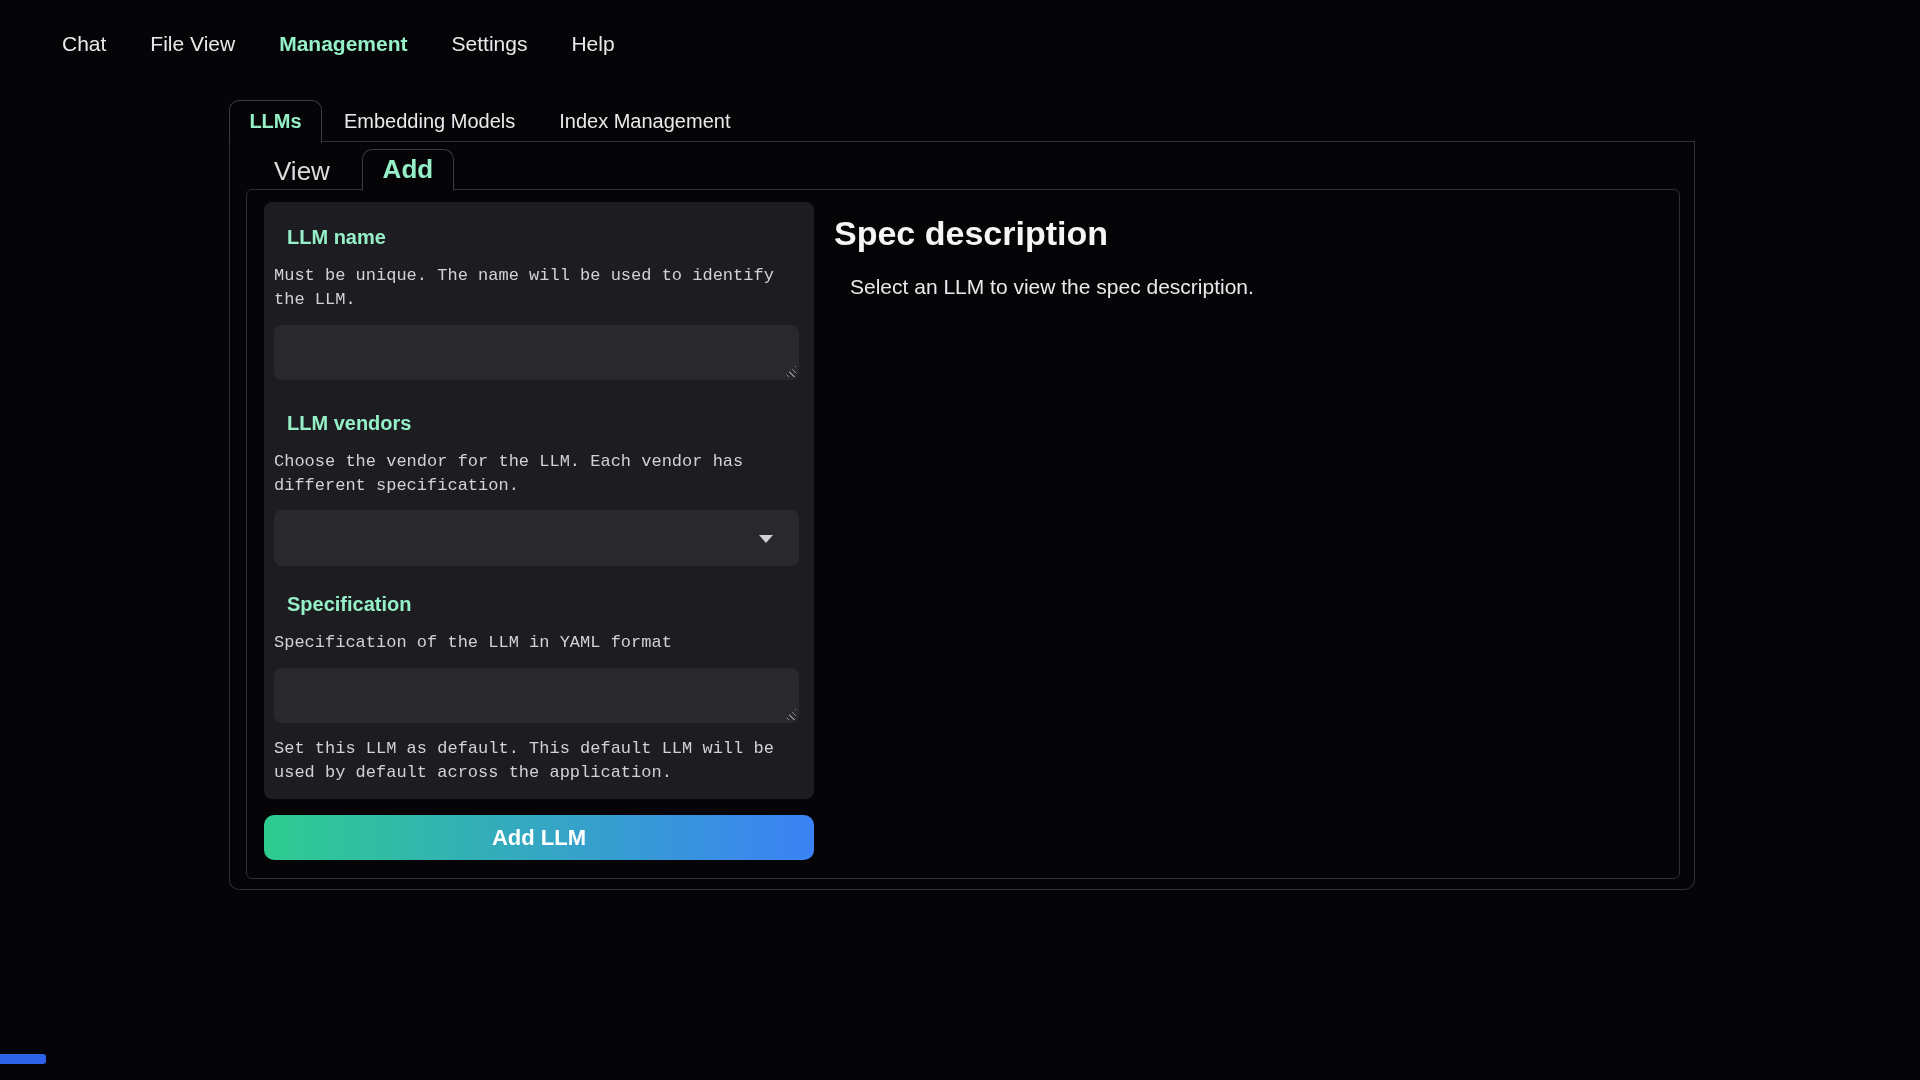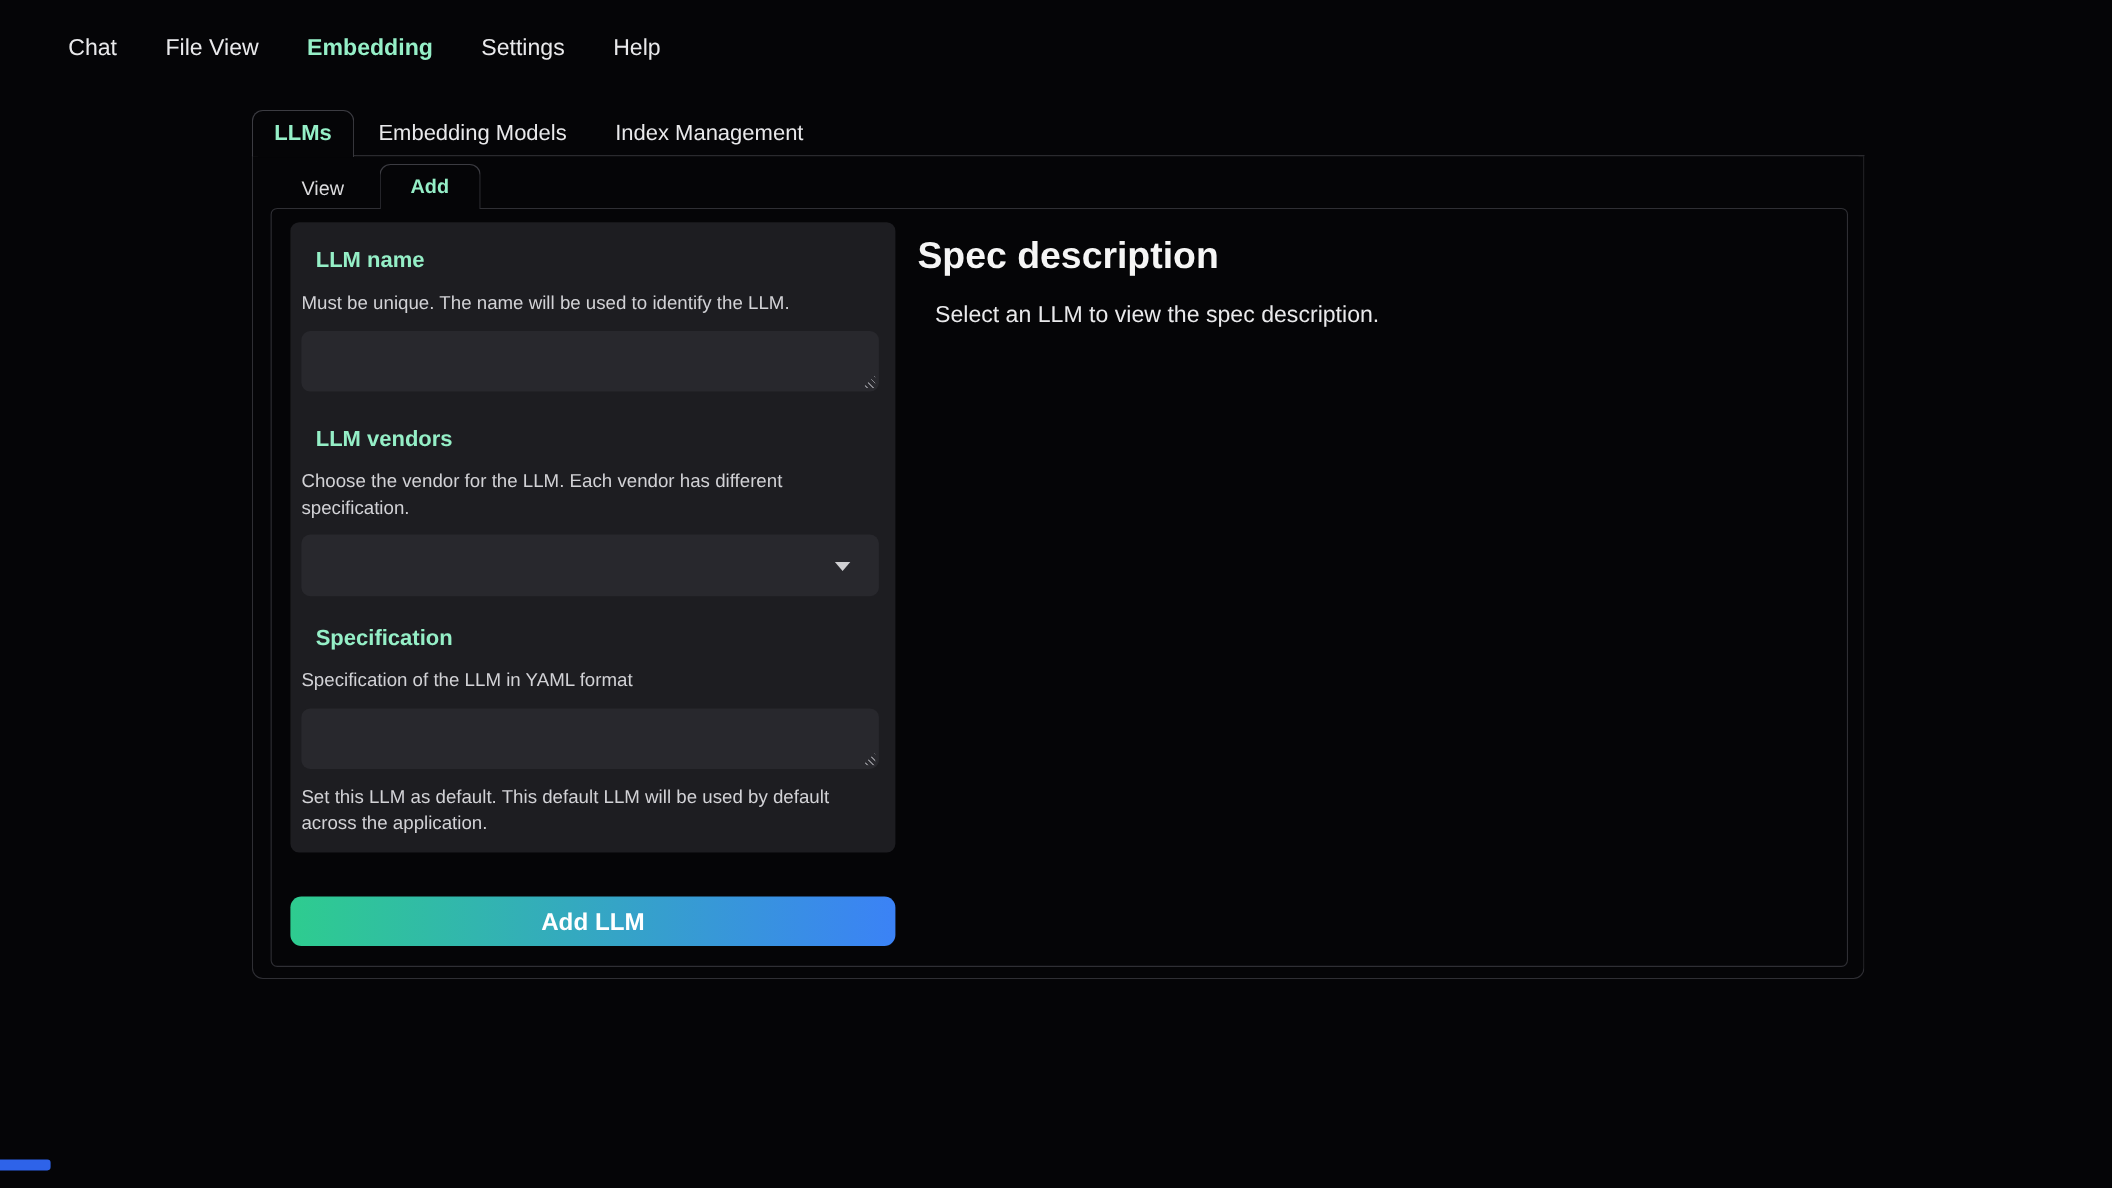--- a/index.html
+++ b/index.html
@@ -26,36 +26,36 @@
   .tab.active{
     height:43px;margin-bottom:-1px;padding:0;width:93px;text-align:center;
     background:var(--page-bg);border:1px solid var(--tab-border);border-bottom:none;
     border-radius:10px 10px 0 0;color:var(--accent-green);font-weight:700;line-height:41px;
   }
   
   .container{position:absolute;left:229px;top:142px;width:1466px;height:748px;
     border:1px solid var(--border);border-top:none;border-radius:0 0 10px 10px;}
   
   .subtabrow{position:absolute;left:33px;top:6px;height:42px;display:flex;align-items:flex-end;z-index:2;}
-  .subtab{font-size:18px;color:#dcdcde;padding:0 11px;line-height:38px;cursor:pointer;}
+  .subtab{font-size:26px;color:#dcdcde;padding:0 11px;line-height:38px;cursor:pointer;}
   .subtab.active{
     width:92px;height:41px;padding:0;text-align:center;line-height:39px;margin-left:21px;
     background:var(--page-bg);border:1px solid var(--tab-border);border-bottom:none;
     border-radius:10px 10px 0 0;color:var(--accent-green);font-weight:700;
   }
   
   .panel{position:absolute;left:16px;top:47px;width:1434px;height:690px;
     border:1px solid var(--border);border-radius:6px;z-index:1;}
   
   .card{position:absolute;left:17px;top:12px;width:550px;background:var(--card-bg);
     border-radius:8px;padding:0 0 14px 0;}
   .f-label{margin:0 15px 0 23px;padding-top:22px;font-size:20px;font-weight:700;color:var(--accent-green);line-height:26px;}
   .f-label.gap-lg{padding-top:30px;}
   .f-label.gap-md{padding-top:25px;}
-  .f-desc{margin:14px 15px 0 10px;font-size:17px;color:var(--text-muted);line-height:24px;}
+  .f-desc{margin:14px 15px 0 10px;font-size:17px;color:var(--text-muted);line-height:24px;font-family:Liberation Mono, monospace;}
   .f-input{display:block;margin:13px 15px 0 10px;width:525px;height:55px;
     background:var(--input-bg);border:none;border-radius:8px;resize:none;
     color:var(--text-primary);font-family:"Liberation Sans",sans-serif;font-size:17px;padding:10px 12px;outline:none;position:relative;}
   .ta-wrap{position:relative;width:525px;margin:13px 15px 0 10px;}
   .ta-wrap .f-input{margin:0;width:525px;}
   .resize-handle{position:absolute;right:3px;bottom:3px;width:12px;height:12px;
     background:repeating-linear-gradient(45deg,transparent 0 3px,#85858b 3px 4px);
     clip-path:polygon(100% 0,0 100%,100% 100%);pointer-events:none;}
   .dropdown{position:relative;margin:12px 15px 0 10px;width:525px;height:56px;
     background:var(--input-bg);border-radius:8px;cursor:pointer;}
@@ -74,21 +74,21 @@
   .spec-text{margin:20px 0 0 16px;font-size:21px;color:var(--text-primary);line-height:28px;}
   
   .hscroll-thumb{position:absolute;left:0;top:1054px;width:46px;height:10px;background:var(--scrollbar-blue);border-radius:0 3px 3px 0;}
 </style>
 </head>
 <body>
 
 <nav class="nav">
   <div class="nav-item">Chat</div>
   <div class="nav-item">File View</div>
-  <div class="nav-item active">Embedding</div>
+  <div class="nav-item active">Management</div>
   <div class="nav-item">Settings</div>
   <div class="nav-item">Help</div>
 </nav>
 
 <div class="tabrow">
   <div class="tab active">LLMs</div>
   <div class="tab">Embedding Models</div>
   <div class="tab">Index Management</div>
 </div>
 

